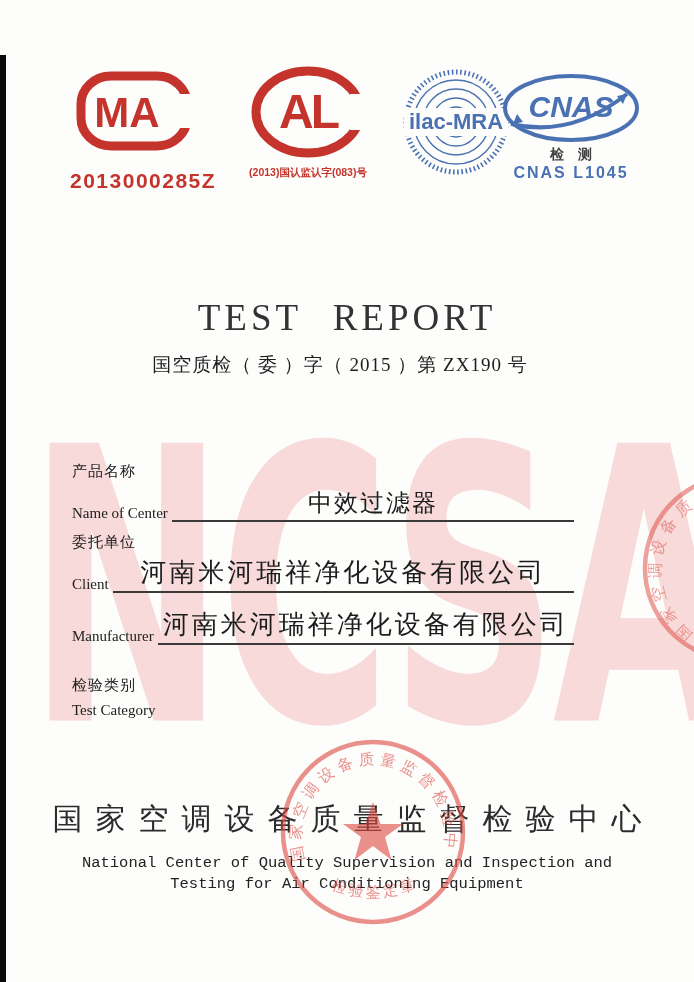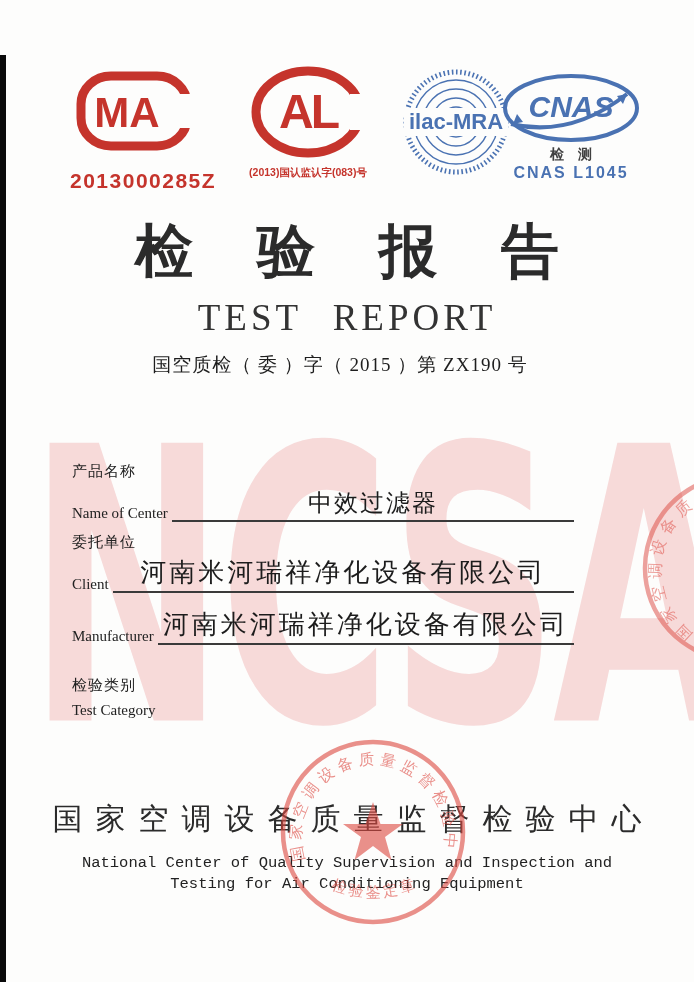--- a/index.html
+++ b/index.html
@@ -117,21 +117,20 @@
       <path d="M 10 52 Q 70 66 126 22" fill="none" stroke="#4a72b2" stroke-width="4"></path>
       <polygon points="126,22 116,24 122,32" fill="#4a72b2"></polygon>
       <path d="M 130 20 Q 70 6 14 50" fill="none" stroke="#fdfdfc" stroke-width="0"></path>
       <polygon points="12,52 22,50 16,42" fill="#4a72b2"></polygon>
       <text x="70" y="45" text-anchor="middle" font-size="30" font-weight="bold" font-style="italic" fill="#4a72b2">CNAS</text>
     </svg>
     <div class="cnas-cn">检测</div>
     <div class="cnas-code">CNAS L1045</div>
   </div>
 
-  <div class="title-cn">检验报告</div>
   <div class="title-en">TEST REPORT</div>
   <div class="doc-no">国空质检（ 委 ）字（ 2015 ）第 ZX190 号</div>
 
   <div class="field f1">
     <div class="lbl-cn">产品名称</div>
     <div class="row">
       <span class="lbl-en">Name of Center</span>
       <span class="line">
         <span class="value">中效过滤器</span>
       </span>

